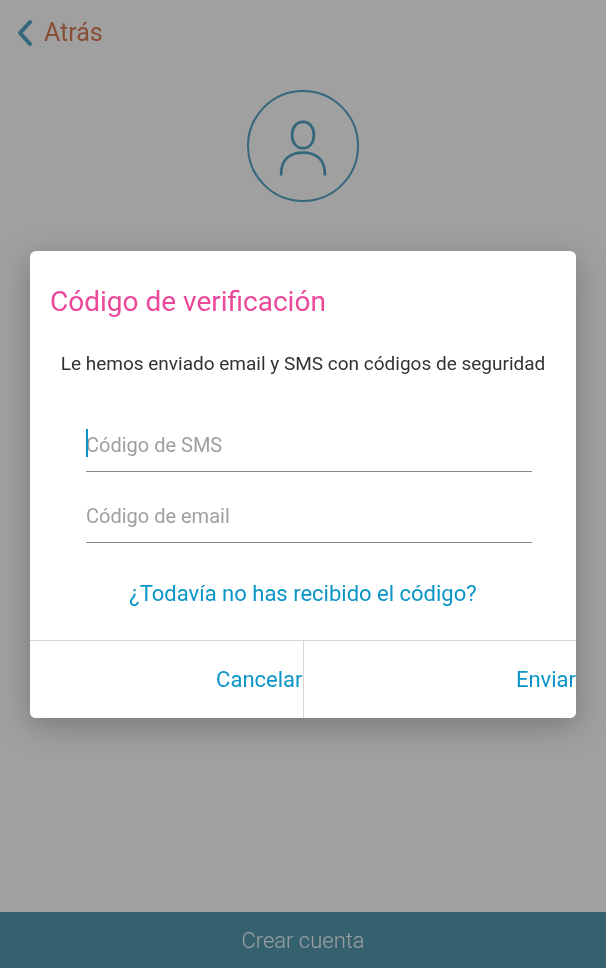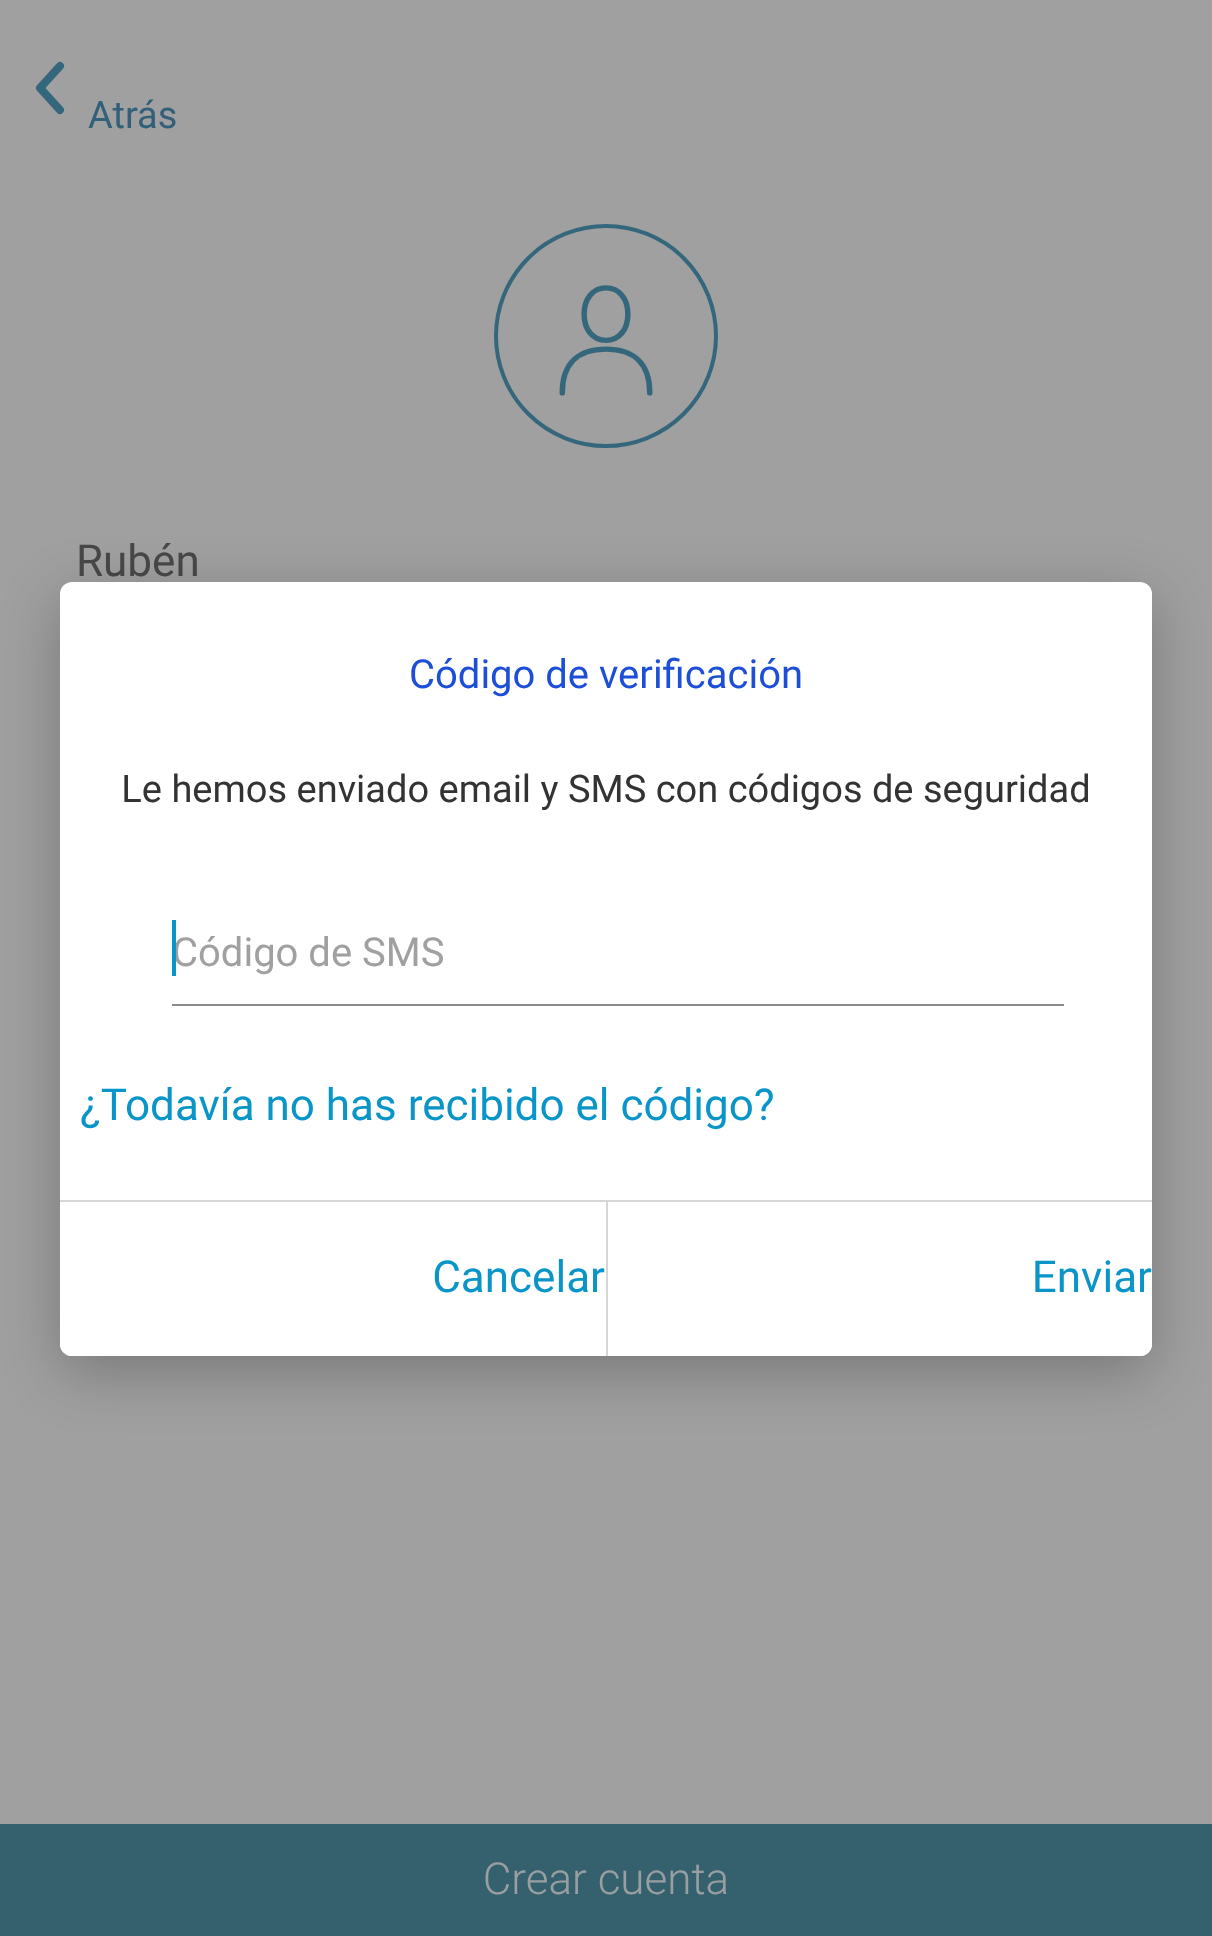--- a/index.html
+++ b/index.html
@@ -27,24 +27,23 @@
       padding: 18px 16px;
     }
     .back-chevron {
       color: #0878a6;
       margin-right: 10px;
       display: flex;
       align-items: center;
       justify-content: center;
     }
     .back-label {
-      color: #0369a1;
-      font-size: 19px;
-      font-weight: 400;
-      margin-top: 28px;
+      color: #c2410c;
+      font-size: 25px;
+      font-weight: 400;
     }
     .avatar-wrap {
       display: flex;
       justify-content: center;
       margin-top: 25px;
       margin-bottom: 45px;
     }
     .avatar {
       width: 112px;
       height: 112px;
@@ -90,23 +89,22 @@
     .dialog {
       width: 546px;
       background: #ffffff;
       border-radius: 6px;
       box-shadow: 0 8px 30px rgba(0,0,0,0.25);
       overflow: hidden;
       display: flex;
       flex-direction: column;
     }
     .dialog-title {
-      text-align: center;
-      font-size: 20px;
-      color: #1d4ed8;
+      font-size: 28px;
+      color: #ec4899;
       font-weight: 400;
       padding: 34px 20px 20px 20px;
     }
     .dialog-desc {
       text-align: center;
       font-size: 19px;
       color: #333;
       font-weight: 400;
       padding: 14px 16px 16px 16px;
     }
@@ -134,21 +132,21 @@
     }
     .caret {
       position: absolute;
       left: 0;
       top: 6px;
       width: 1.5px;
       height: 28px;
       background: #0a95c8;
     }
     .resend {
-      text-align: left;
+      text-align: center;
       color: #0a95c8;
       font-size: 22px;
       font-weight: 400;
       padding: 28px 10px 34px 10px;
       cursor: pointer;
     }
     .dialog-actions {
       display: flex;
       border-top: 1px solid #d6d6d6;
     }
@@ -193,20 +191,23 @@
 
 <div class="overlay">
   <div class="dialog">
     <div class="dialog-title">Código de verificación</div>
     <div class="dialog-desc">Le hemos enviado email y SMS con códigos de seguridad</div>
     <div class="dialog-body">
       <div class="field">
         <span class="caret"></span>
         <input type="text" placeholder="Código de SMS" style="">
       </div>
+      <div class="field">
+        <input type="text" placeholder="Código de email" style="">
+      </div>
     </div>
     <div class="resend">¿Todavía no has recibido el código?</div>
     <div class="dialog-actions">
       <div class="btn">Cancelar</div>
       <div class="btn">Enviar</div>
     </div>
   </div>
 </div>
 
 </body></html>

